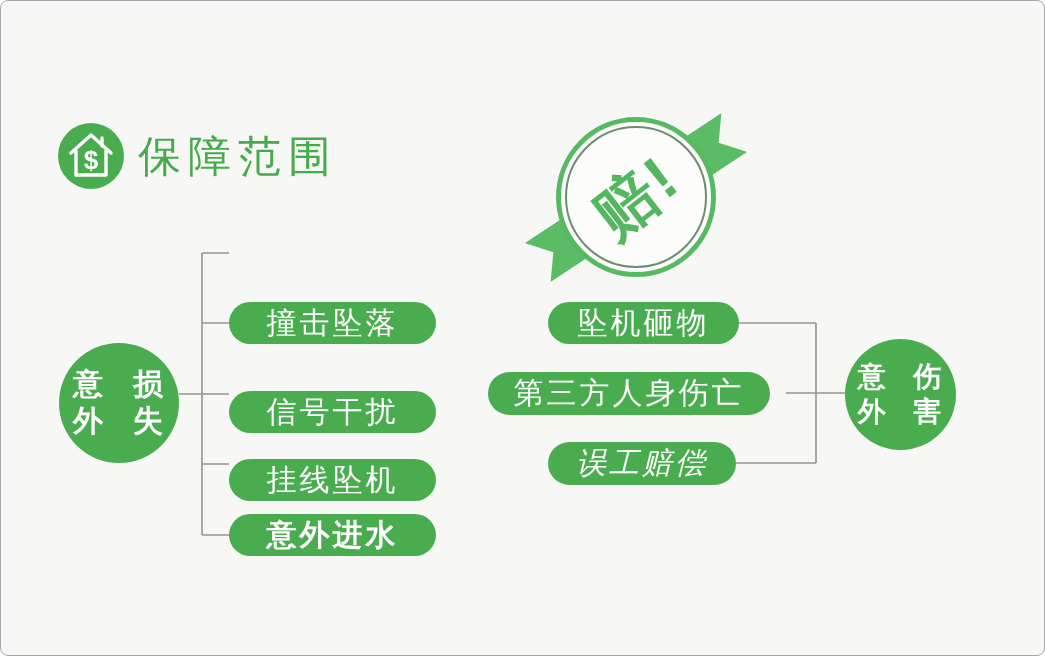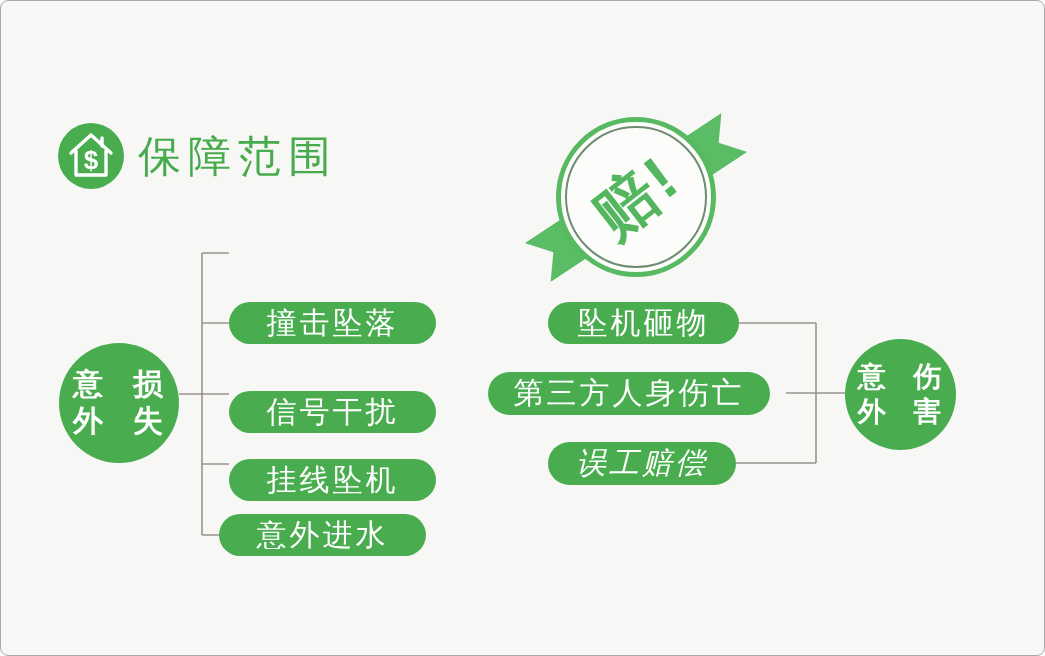--- a/index.html
+++ b/index.html
@@ -54,21 +54,21 @@
     position:absolute;height:42px;border-radius:22px;
     background:var(--green);
     color:var(--text-on-green);
     display:flex;align-items:center;justify-content:center;
     font-size:30px;letter-spacing:3px;
   }
   .pill.l1{left:228px;top:231px;width:207px;}
   .pill.l2{left:228px;top:301px;width:207px;text-align:right;}
   .pill.l3{left:228px;top:372px;width:207px;margin-top:18px;}
   .pill.l4{left:228px;top:442px;width:207px;margin-top:16px;}
-  .pill.l5{left:218px;top:513px;width:207px;}
+  .pill.l5{left:228px;top:513px;width:207px;font-weight:bold;}
   .pill.r1{left:547px;top:301px;width:191px;}
   .pill.r2{left:487px;top:371px;width:282px;height:43px;}
   .pill.r3{left:547px;top:441px;width:188px;height:43px;font-style:italic;}
   
   .stamp{position:absolute;left:0;top:0;width:1045px;height:656px;pointer-events:none;}
   .stamp-ribbon{
     position:absolute;left:517px;top:173px;width:236px;height:47px;
     background:var(--stamp-green);
     transform:rotate(-33.5deg);
     clip-path:polygon(0 0,8% 50%,0 100%,100% 100%,92% 50%,100% 0);

